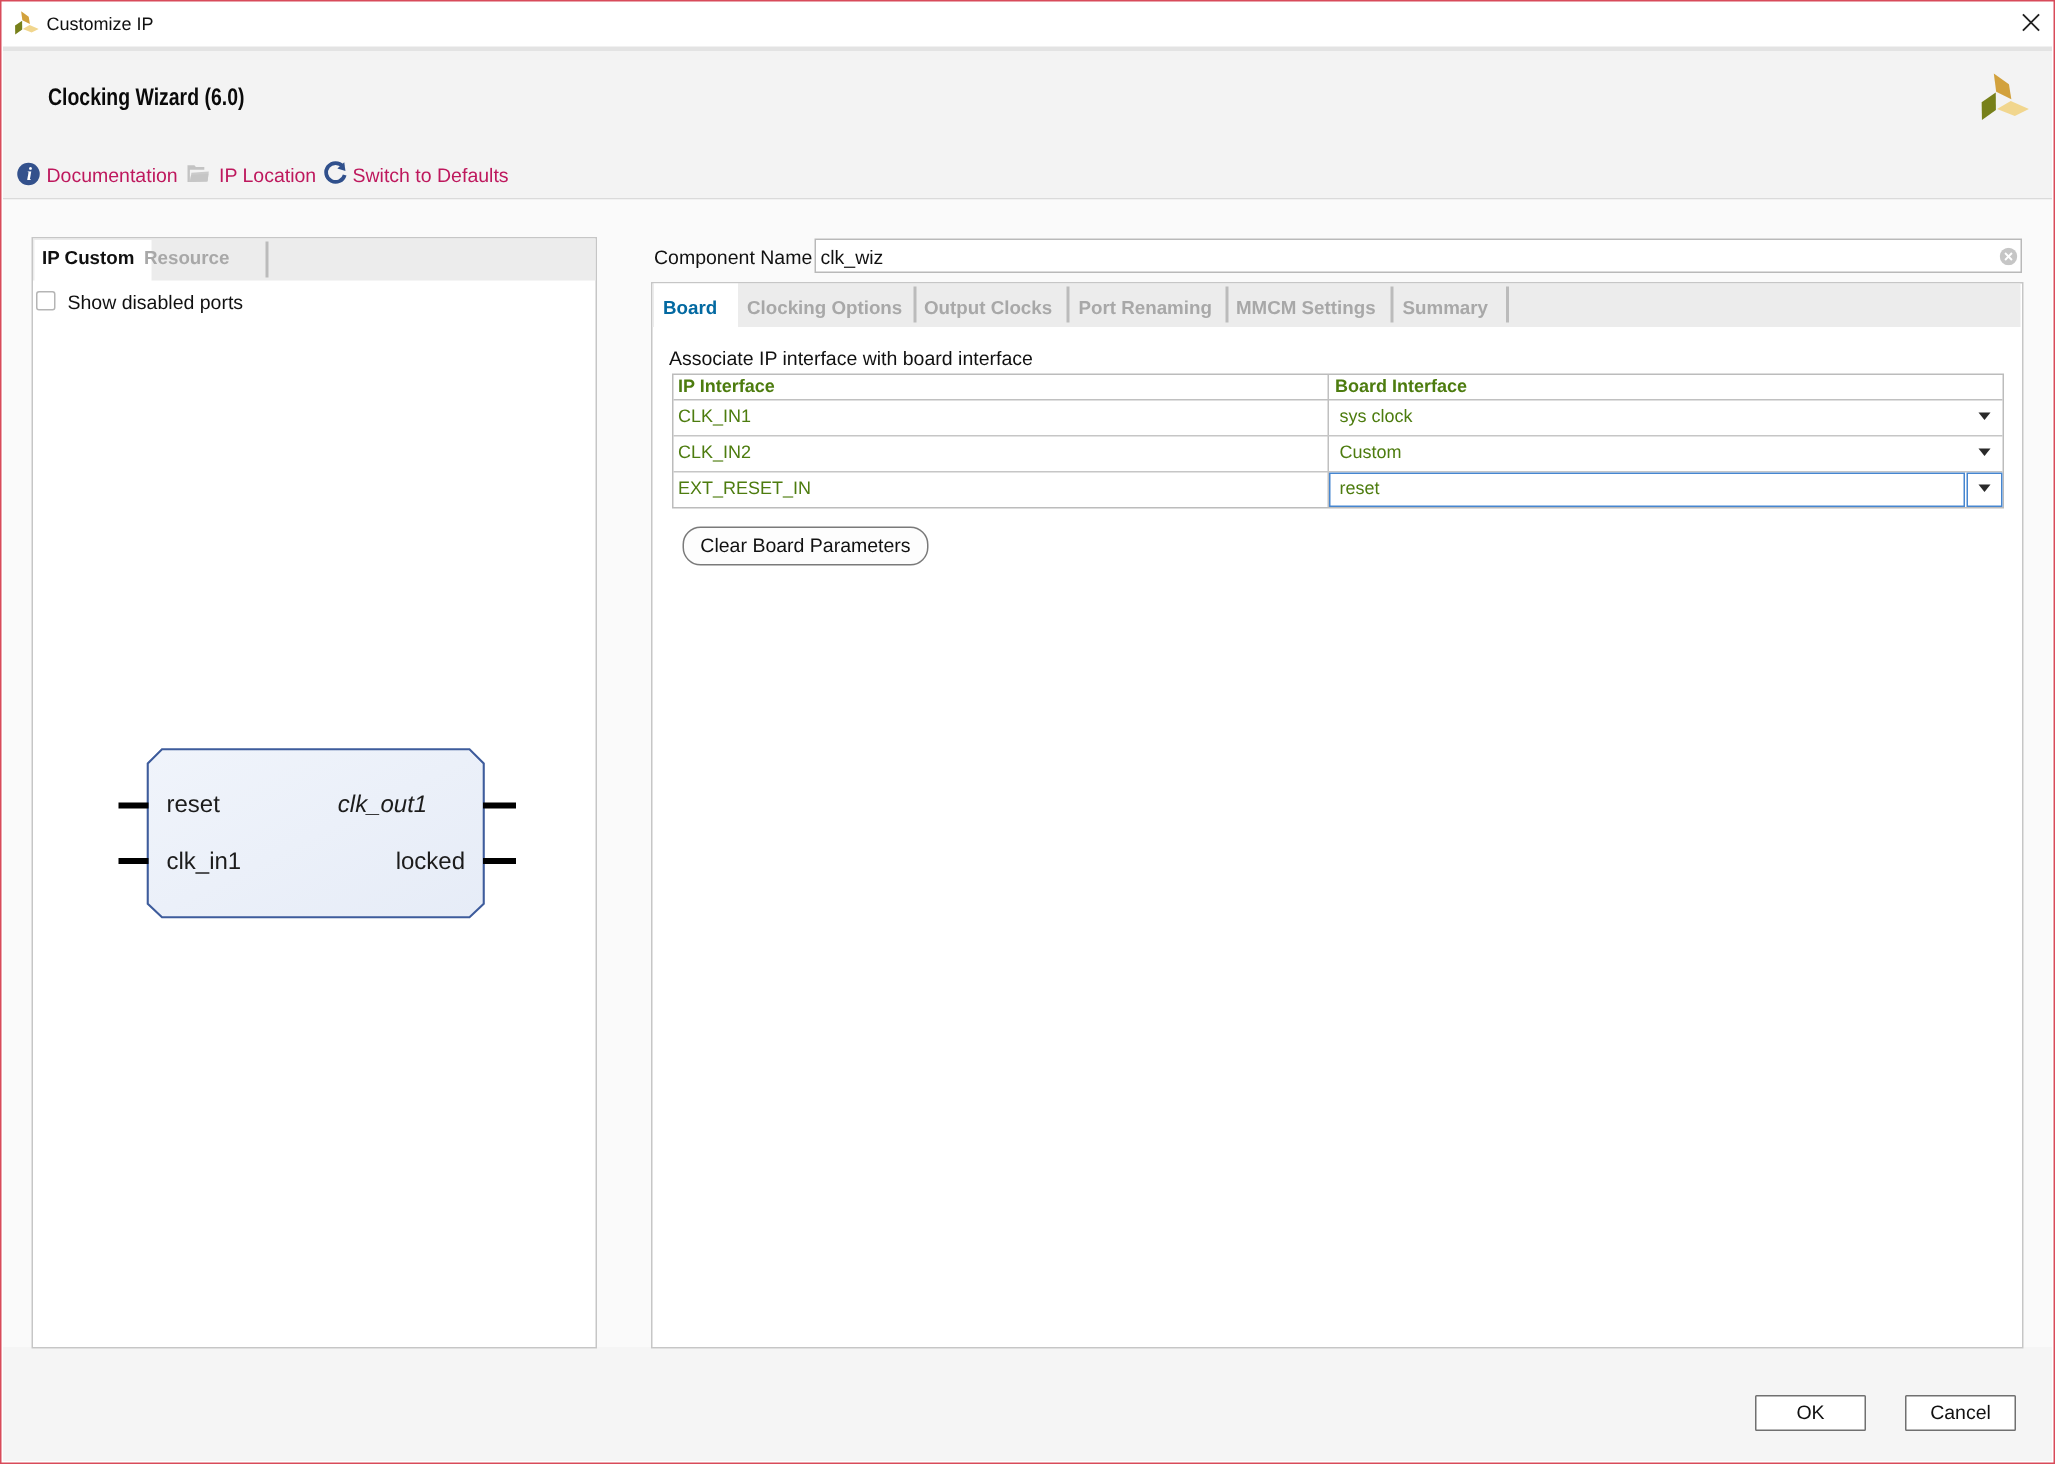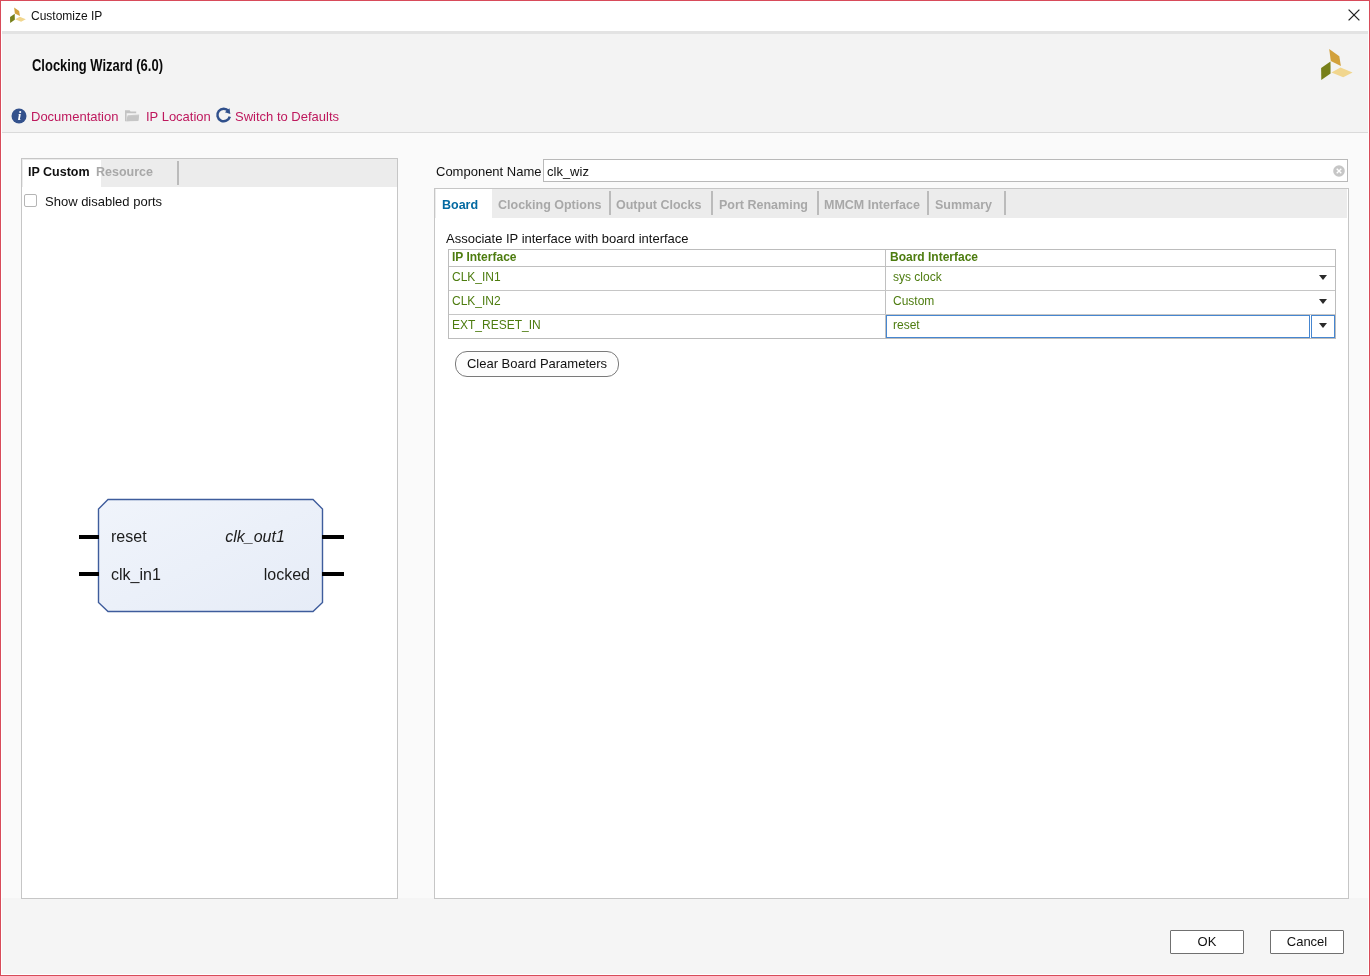--- a/index.html
+++ b/index.html
@@ -141,21 +141,21 @@
 <div class="abs rtabactive"></div>
 <div class="abs rtabsep" style="left:609px;"></div>
 <div class="abs rtabsep" style="left:711px;"></div>
 <div class="abs rtabsep" style="left:817px;"></div>
 <div class="abs rtabsep" style="left:927px;"></div>
 <div class="abs rtabsep" style="left:1004px;"></div>
 <div class="abs tabtext" style="left:442px;top:198px;color:#0369a1;">Board</div>
 <div class="abs tabtext" style="left:498px;top:198px;">Clocking Options</div>
 <div class="abs tabtext" style="left:616px;top:198px;">Output Clocks</div>
 <div class="abs tabtext" style="left:719px;top:198px;">Port Renaming</div>
-<div class="abs tabtext" style="left:824px;top:198px;">MMCM Interface</div>
+<div class="abs tabtext" style="left:824px;top:198px;">MMCM Settings</div>
 <div class="abs tabtext" style="left:935px;top:198px;">Summary</div>
 
 <div class="abs assoc">Associate IP interface with board interface</div>
 
 <div class="abs table"></div>
 <div class="abs thr"></div>
 <div class="abs coldiv"></div>
 <div class="abs rowline" style="top:290px;"></div>
 <div class="abs rowline" style="top:314px;"></div>
 <div class="abs cell" style="left:452px;top:250px;font-weight:bold;">IP Interface</div>

